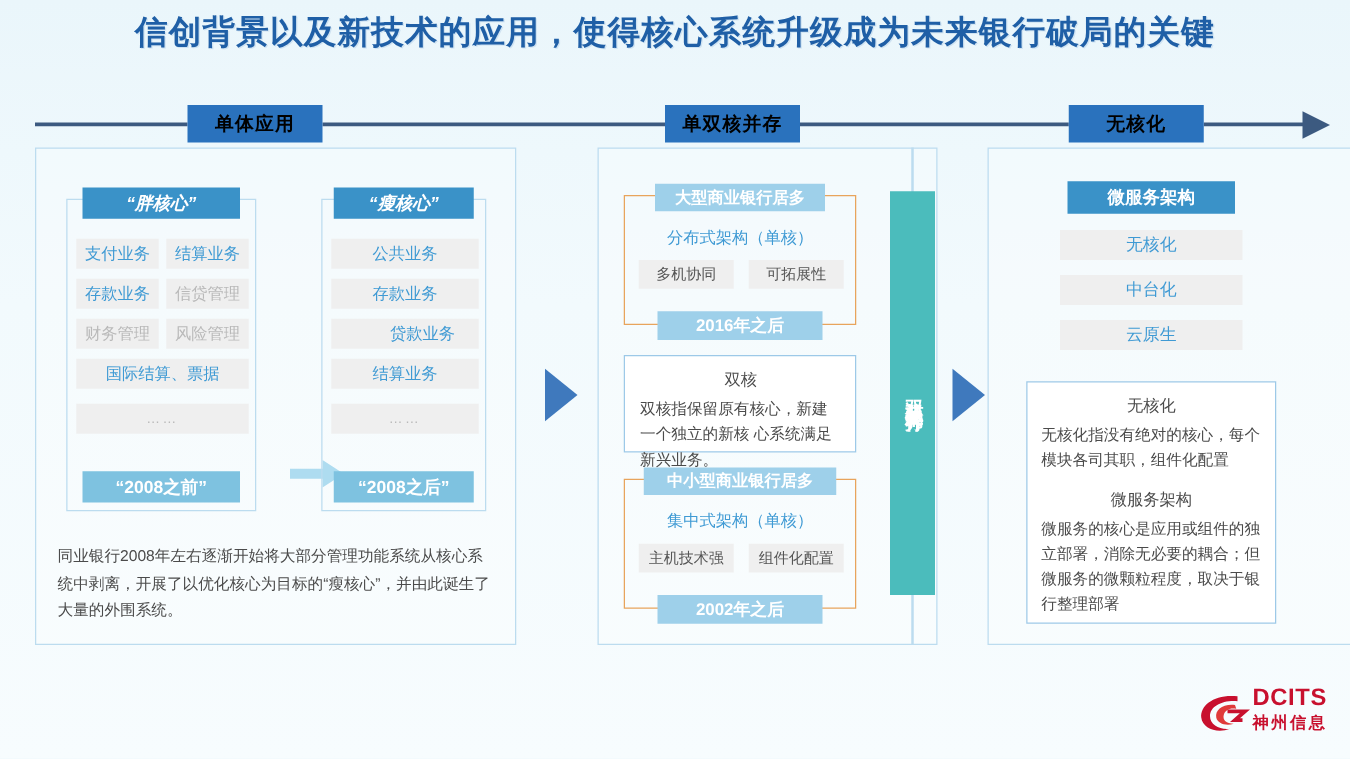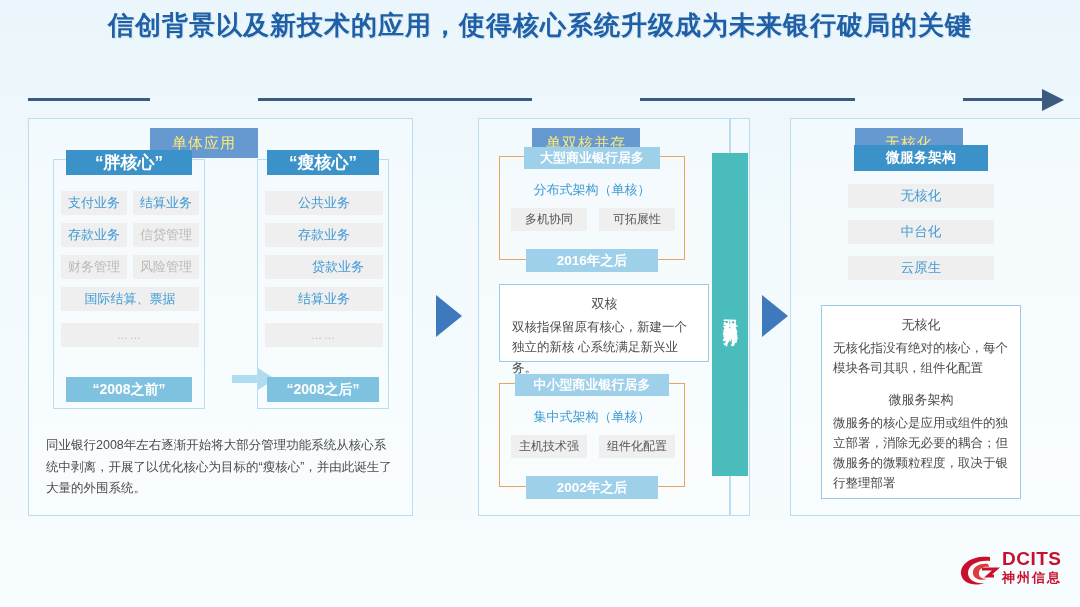--- a/index.html
+++ b/index.html
@@ -35,26 +35,25 @@
   .tl-arrowhead {
     position: absolute; top: 5px; left: 1042px;
     width: 0; height: 0;
     border-top: 11px solid transparent;
     border-bottom: 11px solid transparent;
     border-left: 22px solid #3c5a80;
   }
   .tl-label {
     position: absolute; top: 0px; height: 30px;
     background: #2a72bd;
-    color: #fde047;
-    font-size: 15px; font-weight: normal;
+    color: #000000;
+    font-size: 15px; font-weight: bold;
     display: flex; align-items: center; justify-content: center;
     letter-spacing: 1px;
     white-space: nowrap;
-    margin-top: 44px;
   }
 
   
   .panel {
     position: absolute;
     border: 1.5px solid #bcdcef;
     background: rgba(255,255,255,0.28);
   }
   #panel1 { left: 28px;  top: 118px; width: 385px; height: 398px; }
   #panel2 { left: 478px; top: 118px; width: 272px; height: 398px; }
@@ -65,21 +64,21 @@
     position: absolute;
     border: 1.5px solid #bcdcef;
     background: transparent;
   }
   .core-caption {
     position: absolute;
     display: flex; align-items: center; justify-content: center;
     color: #ffffff; font-weight: bold;
     white-space: nowrap;
   }
-  .cap-dark  { background: #3a92c8; font-size: 17px; }
+  .cap-dark  { background: #3a92c8; font-size: 14px; font-style: italic; }
   .cap-light { background: #7ec2e0; font-size: 14px; }
 
   .item-row {
     position: absolute;
     background: #efefef;
     display: flex; align-items: center; justify-content: center;
     font-size: 13px;
     white-space: nowrap;
   }
   .t-blue  { color: #3f9ad4; }
@@ -249,21 +248,21 @@
 
   <div id="panel2" class="panel">
 
     <div class="orange-frame" style="left:20px; top:37px; width:186px; height:104px;"></div>
     <div class="grp-title" style="left:45px; top:28px; width:136px; height:22px;">大型商业银行居多</div>
     <div class="grp-sub" style="left:30px; top:60px; width:166px; height:22px;">分布式架构（单核）</div>
     <div class="grp-chip" style="left:32px; top:89px; width:76px; height:23px;">多机协同</div>
     <div class="grp-chip" style="left:120px; top:89px; width:76px; height:23px;">可拓展性</div>
     <div class="grp-year" style="left:47px; top:130px; width:132px; height:23px;">2016年之后</div>
 
-    <div class="desc-box" style="left:20px; top:165px; width:210px; height:78px;padding-left:12px;">
+    <div class="desc-box" style="left:20px; top:165px; width:186px; height:78px;padding-left:12px;">
       <span class="box-title">双核</span>
       <span>双核指保留原有核心，新建一个独立的新核 心系统满足新兴业务。</span>
     </div>
 
     <div class="orange-frame" style="left:20px; top:264px; width:186px; height:104px;"></div>
     <div class="grp-title" style="left:36px; top:255px; width:154px; height:22px;">中小型商业银行居多</div>
     <div class="grp-sub" style="left:30px; top:287px; width:166px; height:22px;">集中式架构（单核）</div>
     <div class="grp-chip" style="left:32px; top:316px; width:76px; height:23px;">主机技术强</div>
     <div class="grp-chip" style="left:120px; top:316px; width:76px; height:23px;">组件化配置</div>
     <div class="grp-year" style="left:47px; top:357px; width:132px; height:23px;">2002年之后</div>

